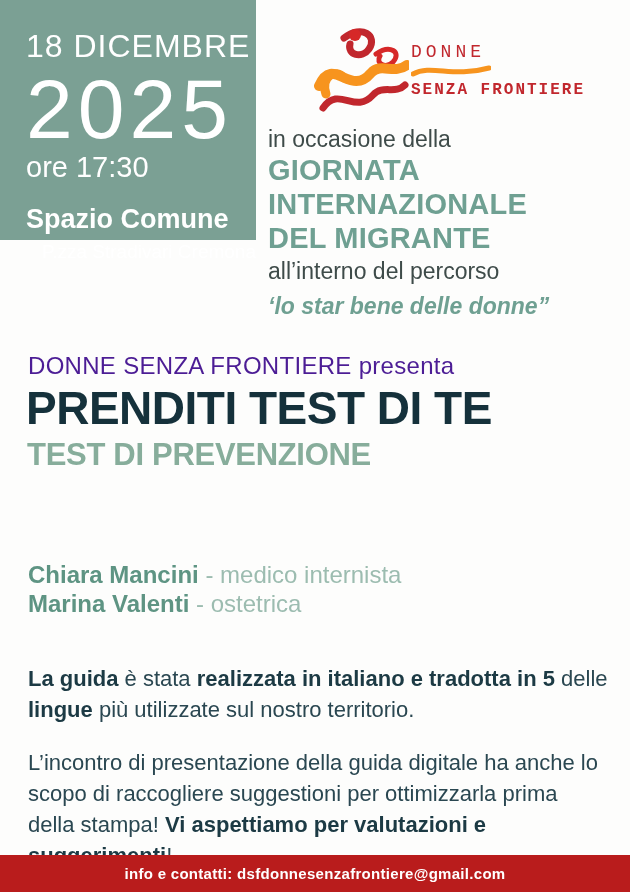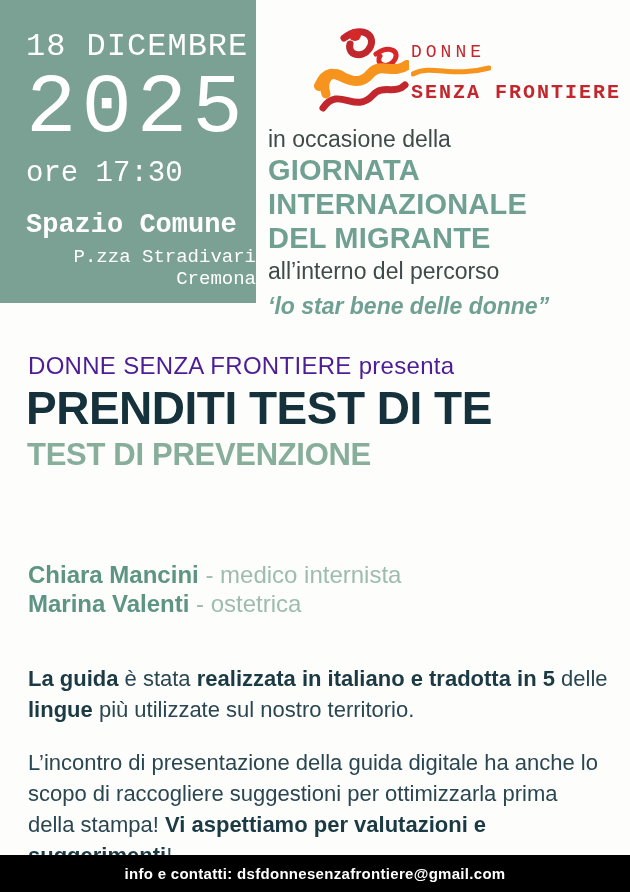--- a/index.html
+++ b/index.html
@@ -6,43 +6,42 @@
   body{
     width:630px;height:892px;
     background:#fdfdfc;
     position:relative;
     overflow:hidden;
     font-family:"Liberation Sans",sans-serif;
     -webkit-font-smoothing:antialiased;
   }
   
   .date-box{
-    position:absolute;left:0;top:0;width:256px;height:303px;
+    position:absolute;left:0;top:0;width:256px;height:240px;
     background:#7BA094;color:#ffffff;box-sizing:border-box;
     padding:28px 0 0 26px;
-    font-family:Liberation Mono, monospace;
   }
   .date-line{font-size:32px;letter-spacing:1px;font-weight:400;}
   .year{font-size:84px;font-weight:300;letter-spacing:5px;line-height:1.0;margin-top:2px;}
-  .time{font-size:29px;font-weight:400;margin-top:6px;}
+  .time{font-size:29px;font-weight:400;margin-top:0;}
   .venue{font-size:27px;font-weight:700;margin-top:20px;}
   .address{font-size:19px;font-weight:400;margin-top:6px;text-align:right;}
 
   
   .logo{position:absolute;left:314px;top:22px;display:flex;align-items:flex-start;}
   .logo-swirl{width:95px;height:98px;}
   .logo-text{margin-left:2px;padding-top:20px;}
   .logo-line1{
     font-family:"Liberation Mono",monospace;font-weight:400;
     color:#C1272D;font-size:18px;letter-spacing:4px;
   }
   .logo-wave{display:block;margin:2px 0 3px 0;}
   .logo-line2{
     font-family:"Liberation Mono",monospace;font-weight:700;
-    color:#C1272D;font-size:20px;letter-spacing:2px;text-align:right;
+    color:#C1272D;font-size:16px;letter-spacing:2px;text-align:right;
   }
 
   
   .occasion{position:absolute;left:268px;top:126px;width:355px;}
   .occ-intro{font-size:23px;color:#3E4B49;}
   .occ-event{font-size:29px;font-weight:700;color:#6FA092;line-height:34px;letter-spacing:0.2px;}
   .occ-context{font-size:23px;color:#3E4B49;margin-top:3px;}
   .occ-program{font-size:23px;font-weight:700;font-style:italic;color:#6FA092;margin-top:8px;}
 
   
@@ -64,21 +63,21 @@
   .spk-role{font-weight:400;color:#9CBCB0;}
 
   
   .paragraphs{position:absolute;left:28px;top:663px;width:580px;}
   .para{font-size:22px;line-height:31px;color:#2A4751;margin:0 0 22px 0;}
   .para .b{font-weight:700;color:#1C3A44;}
 
   
   .footer-bar{
     position:absolute;left:0;top:855px;width:630px;height:37px;
-    background:#000000;display:flex;align-items:center;justify-content:center;
+    background:#b91c1c;display:flex;align-items:center;justify-content:center;
   }
   .footer-text{color:#ffffff;font-size:15px;font-weight:700;letter-spacing:0.3px;}
 </style>
 </head>
 <body>
 
 <div class="date-box">
   <div class="date-line">18 DICEMBRE</div>
   <div class="year">2025</div>
   <div class="time">ore 17:30</div>

